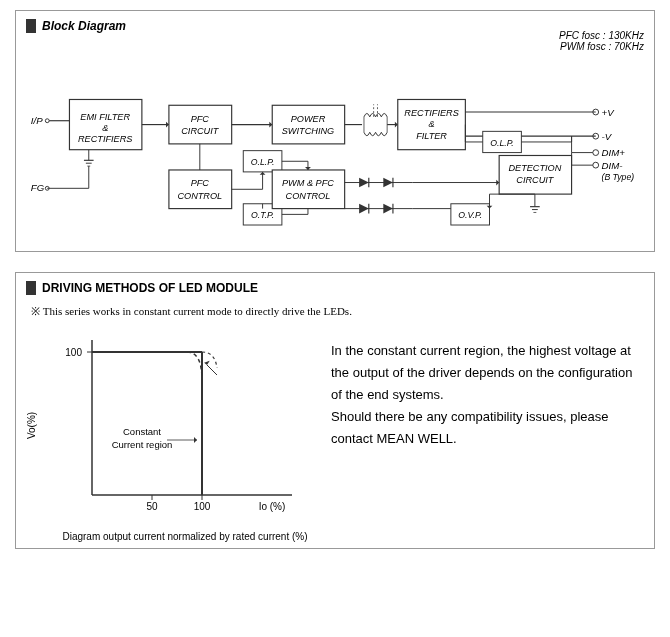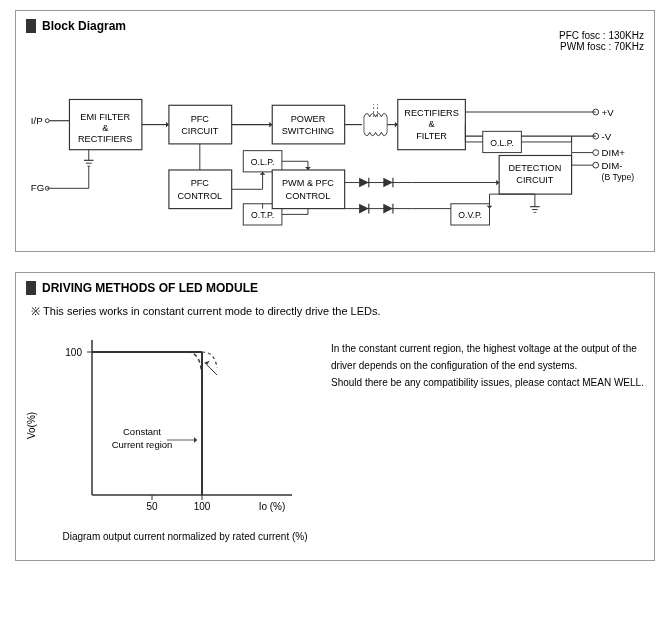--- a/index.html
+++ b/index.html
@@ -29,20 +29,21 @@
       font-weight: bold;
       font-size: 12px;
     }
 
     
     .block-diagram-section {
       border: 1px solid #999;
       padding: 8px 10px 10px;
       margin-bottom: 20px;
       position: relative;
+      font-style: italic;
     }
 
     .pfc-info {
       position: absolute;
       right: 10px;
       top: 19px;
       font-size: 10px;
       text-align: right;
     }
 
@@ -57,27 +58,28 @@
       position: absolute;
       top: 0; left: 0;
       width: 100%;
       height: 100%;
       pointer-events: none;
     }
 
     
     .driving-section {
       border: 1px solid #999;
-      padding: 8px 10px 18px;
+      padding: 8px 10px 6px;
     }
 
     .driving-note {
       font-size: 11px;
       margin-bottom: 12px;
       margin-left: 5px;
+      font-family: Liberation Serif, serif;
     }
 
     .driving-content {
       display: flex;
       gap: 15px;
     }
 
     .chart-area {
       flex-shrink: 0;
       position: relative;
@@ -310,17 +312,17 @@
             <line x1="105" y1="110" x2="135" y2="110" stroke="#333" stroke-width="0.8"></line>
             <polygon points="132,107 135,110 132,113" fill="#333"></polygon>
 
           </svg>
         </div>
       </div>
       <div class="chart-caption" style="margin-left:28px;font-size:10px;text-align:center;">Diagram output current normalized by rated current (%)</div>
     </div>
 
     <div class="driving-text">
-      <p style="font-size:10px;line-height:1.7;white-space:pre-line;">In the constant current region, the highest voltage at the output of the driver depends on the configuration of the end systems.
+      <p style="font-size:13px;line-height:1.7;white-space:pre-line;">In the constant current region, the highest voltage at the output of the driver depends on the configuration of the end systems.
 Should there be any compatibility issues, please contact MEAN WELL.</p>
     </div>
   </div>
 </div>
 
 </body></html>

